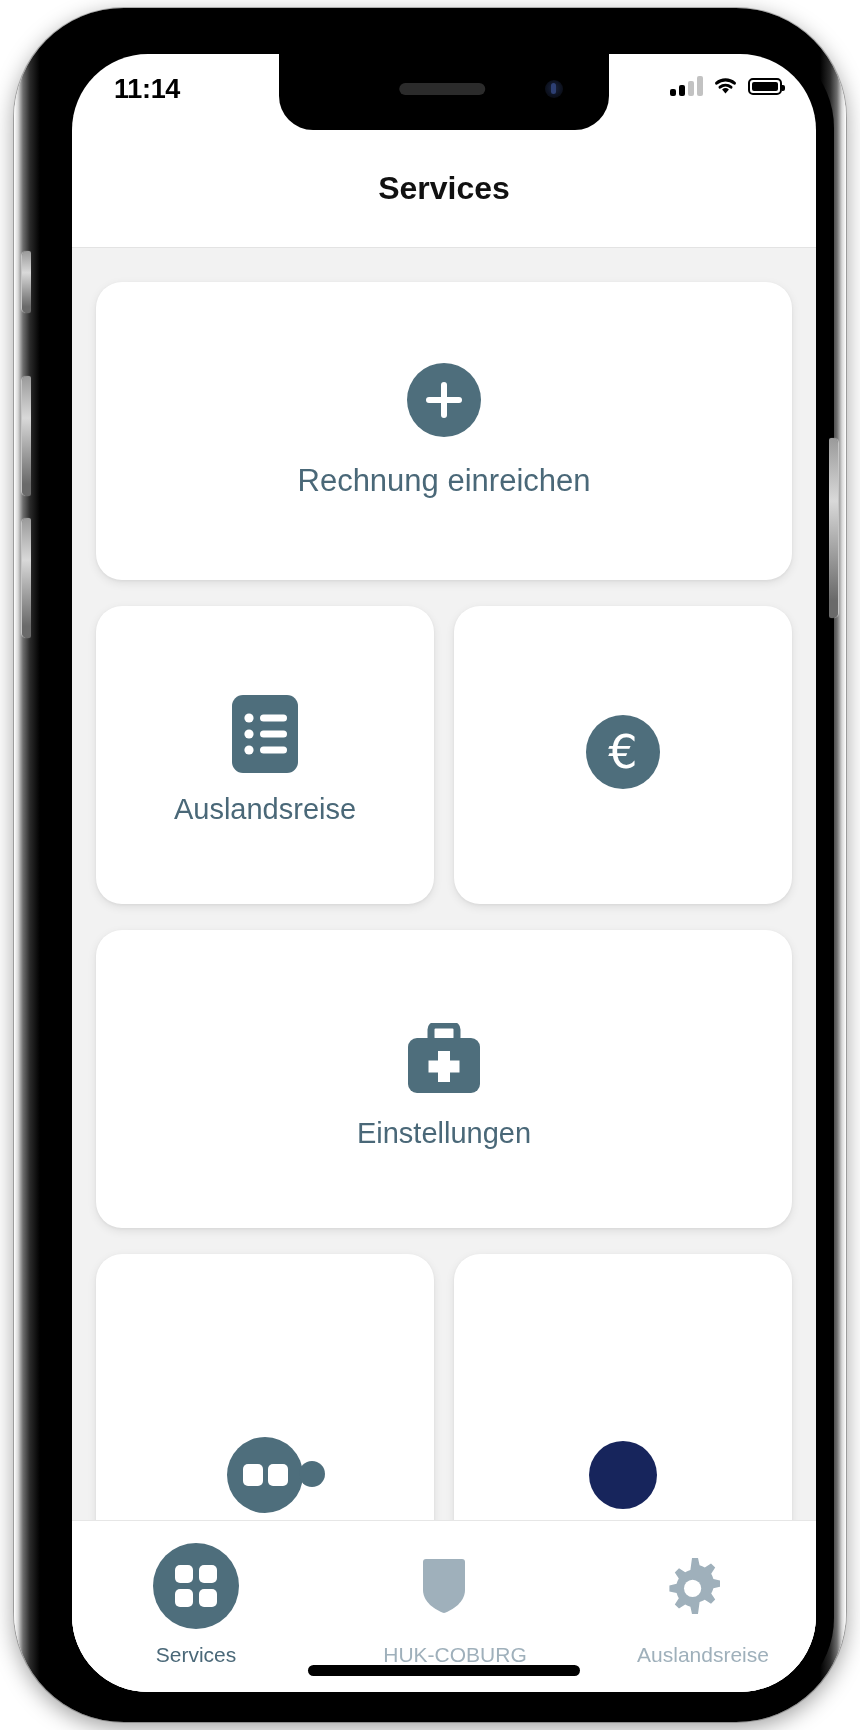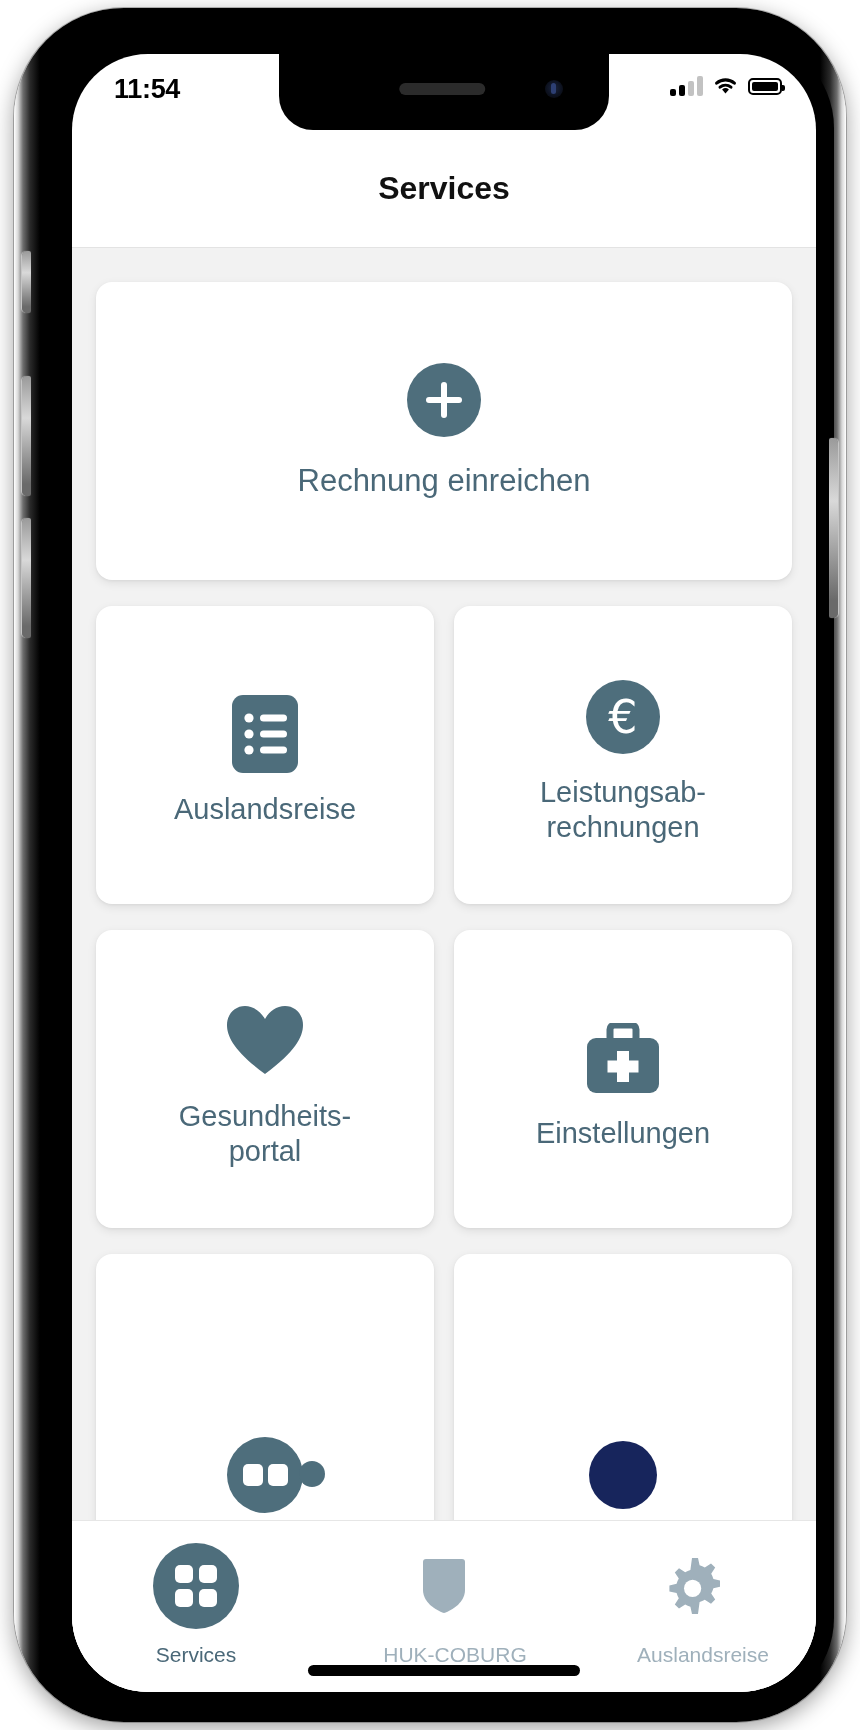--- a/index.html
+++ b/index.html
@@ -134,21 +134,21 @@
   
   #content {
     position: absolute; left: 0; top: 194px;
     width: 100%; bottom: 0;
     background: #f2f2f2;
     padding: 0 24px;
   }
 
   .card {
     background: #ffffff;
-    border-radius: 16px;
+    border-radius: 26px;
     box-shadow: 0 3px 10px rgba(0,0,0,0.085), 0 1px 3px rgba(0,0,0,0.05);
     display: flex; flex-direction: column;
     align-items: center; justify-content: center;
   }
   #card-wide {
     margin-top: 34px;
     width: 100%; height: 298px;
     gap: 26px;
   }
   .grid-row {
@@ -220,21 +220,21 @@
   <div id="btn-power"></div>
 
   <div id="screen">
 
     <div id="notch">
       <div id="notch-speaker"></div>
       <div id="notch-camera"></div>
     </div>
 
     <div id="status-bar">
-      <div id="status-time">11:54</div>
+      <div id="status-time">11:14</div>
       <div id="status-right">
         <div id="signal-bars">
           <i></i>
             <i></i>
             <i></i>
             <i></i>
         </div>
         <svg width="27" height="20" viewBox="0 0 27 20">
           <path d="M13.5 17.6l-3.4-4.1a5.4 5.4 0 0 1 6.8 0z" fill="#000"></path>
           <path d="M4.6 7.2a13.6 13.6 0 0 1 17.8 0" stroke="#000" stroke-width="3.1" fill="none" stroke-linecap="round"></path>
@@ -277,35 +277,24 @@
           </div>
           <div class="card-label">Auslandsreise</div>
         </div>
 
         <div class="card">
           <div class="icon-slot">
             <div class="icon-circle">
               <span class="euro-glyph">€</span>
             </div>
           </div>
-          <div class="card-label">Leistungsab-
-rechnungen</div>
         </div>
       </div>
 
       <div class="grid-row">
-        <div class="card">
-          <div class="icon-slot">
-            <svg width="76" height="70" viewBox="0 0 76 70">
-              <path d="M38 68 C 8 46, 0 31, 0 19 C 0 8, 8 0, 18 0 C 27 0, 34 6, 38 13 C 42 6, 49 0, 58 0 C 68 0, 76 8, 76 19 C 76 31, 68 46, 38 68 Z" fill="#4e6e7c"></path>
-            </svg>
-          </div>
-          <div class="card-label">Gesundheits-
-portal</div>
-        </div>
 
         <div class="card">
           <div class="icon-slot">
             <svg width="72" height="70" viewBox="0 0 72 70">
               <rect x="23" y="2" width="26" height="17" rx="4.5" fill="none" stroke="#4e6e7c" stroke-width="7"></rect>
               <rect x="0" y="15" width="72" height="55" rx="9" fill="#4e6e7c"></rect>
               <rect x="30" y="28" width="12" height="31" fill="#fff"></rect>
               <rect x="20.5" y="37.5" width="31" height="12" fill="#fff"></rect>
             </svg>
           </div>

